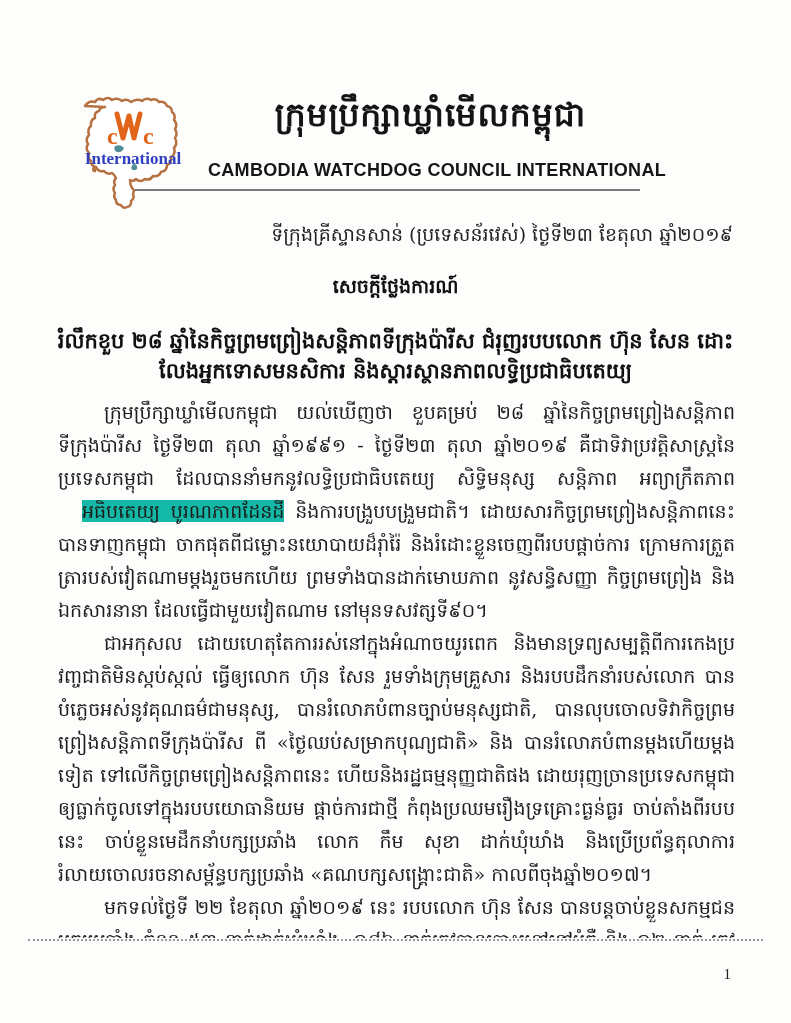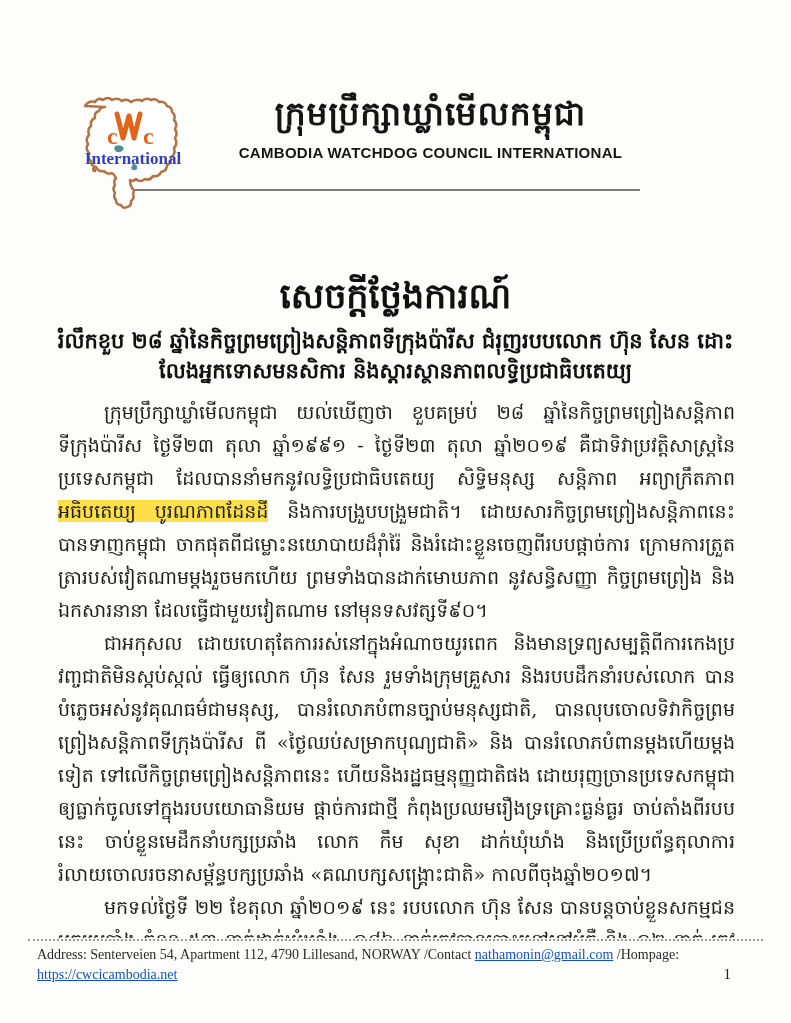--- a/index.html
+++ b/index.html
@@ -15,55 +15,55 @@
   }
   
   .logo{
     position:absolute;left:63px;top:86px;width:140px;height:126px;
   }
   .org-titles{
     position:absolute;left:208px;top:90px;width:445px;text-align:center;
   }
   .org-title-khmer{
     font-weight:bold;font-size:33px;line-height:1.5;color:#141414;
-    font-family:Liberation Serif, serif;
+    font-family:Liberation Sans, sans-serif;
     letter-spacing:1px;
     white-space:nowrap;
   }
   .org-title-english{
     font-family:"Liberation Sans", sans-serif;
-    font-weight:bold;font-size:15px;letter-spacing:.3px;color:#151515;
-    margin-top:4px;white-space:nowrap;
+    font-weight:bold;font-size:18px;letter-spacing:.3px;color:#151515;
+    margin-top:20px;white-space:nowrap;
   }
   .header-rule{
     position:absolute;left:135px;top:189px;width:505px;height:2px;background:#7c7c7c;
   }
   
   .dateline{
     position:absolute;right:58px;top:222px;
     font-size:19px;color:#222;white-space:nowrap;
   }
   
   .stmt-heading{
     position:absolute;left:0;right:0;top:274px;text-align:center;
-    font-weight:bold;font-size:35px;color:#101010;
+    font-weight:bold;font-size:19px;color:#101010;
   }
   .stmt-subheading{
     position:absolute;left:55px;right:55px;top:314px;text-align:center;
     font-weight:bold;font-size:21px;line-height:1.45;color:#101010;margin-top:12px;
   }
   
   .body-text{
     position:absolute;left:58px;right:56px;top:396px;height:542px;
     overflow:hidden;
     font-size:19px;line-height:33px;text-align:justify;color:#1c1c1c;
   }
   .body-text p{margin:0;text-indent:46px;}
   .b{font-weight:normal;}
-  .hl{background:#fde047;}
+  .hl{background:#14b8a6;margin-left:24px;}
   
   .footer-rule{
     position:absolute;left:28px;right:28px;top:939px;
     border-top:2px dotted #9a9a9a;
   }
   .footer-text{
     position:absolute;left:37px;right:60px;top:945px;
     font-family:"Liberation Serif", serif;
     font-size:14px;line-height:1.45;color:#2a2a2a;
   }
@@ -93,28 +93,28 @@
     </svg>
   </div>
 
   <div class="org-titles">
     <div class="org-title-khmer">ក្រុមប្រឹក្សាឃ្លាំមើលកម្ពុជា</div>
     <div class="org-title-english">CAMBODIA WATCHDOG COUNCIL INTERNATIONAL</div>
   </div>
 
   <div class="header-rule"></div>
 
+  <div class="dateline">ទីក្រុងគ្រីស្ទានសាន់ (ប្រទេសន័រវេស់) ថ្ងៃទី២៣ ខែតុលា ឆ្នាំ២០១៩</div>
 
   <div class="stmt-heading">សេចក្តីថ្លែងការណ៍</div>
   <div class="stmt-subheading">រំលឹកខួប ២៨ ឆ្នាំនៃកិច្ចព្រមព្រៀងសន្តិភាពទីក្រុងប៉ារីស ជំរុញរបបលោក ហ៊ុន សែន ដោះលែងអ្នកទោសមនសិការ និងស្ដារស្ថានភាពលទ្ធិប្រជាធិបតេយ្យ</div>
 
   <div class="body-text">
     <p><span>ក្រុមប្រឹក្សាឃ្លាំមើលកម្ពុជា យល់ឃើញថា ខួបគម្រប់ ២៨ ឆ្នាំនៃកិច្ចព្រមព្រៀងសន្តិភាពទីក្រុងប៉ារីស ថ្ងៃទី២៣ តុលា ឆ្នាំ១៩៩១ - ថ្ងៃទី២៣ តុលា ឆ្នាំ២០១៩ គឺជាទិវាប្រវត្តិសាស្ត្រនៃប្រទេសកម្ពុជា ដែលបាននាំមកនូវលទ្ធិប្រជាធិបតេយ្យ សិទ្ធិមនុស្ស សន្តិភាព អព្យាក្រឹតភាព </span><span class="hl">អធិបតេយ្យ បូរណភាពដែនដី</span><span> និងការបង្រួបបង្រួមជាតិ។ ដោយសារកិច្ចព្រមព្រៀងសន្តិភាពនេះ បានទាញកម្ពុជា ចាកផុតពីជម្លោះនយោបាយដ៏រ៉ាំរ៉ៃ និងរំដោះខ្លួនចេញពីរបបផ្តាច់ការ ក្រោមការត្រួតត្រារបស់វៀតណាមម្តងរួចមកហើយ ព្រមទាំងបានដាក់មោឃភាព នូវសន្ធិសញ្ញា កិច្ចព្រមព្រៀង និងឯកសារនានា ដែលធ្វើជាមួយវៀតណាម នៅមុនទសវត្សទី៩០។</span></p>
     <p><span>ជាអកុសល ដោយហេតុតែការរស់នៅក្នុងអំណាចយូរពេក និងមានទ្រព្យសម្បត្តិពីការកេងប្រវញ្ចជាតិមិនស្កប់ស្កល់ ធ្វើឲ្យ</span><span class="b">លោក ហ៊ុន សែន រួមទាំងក្រុមគ្រួសារ</span><span> និងរបបដឹកនាំរបស់លោក បានបំភ្លេចអស់នូវគុណធម៌ជាមនុស្ស, បានរំលោភបំពានច្បាប់មនុស្សជាតិ, បានលុបចោលទិវាកិច្ចព្រមព្រៀងសន្តិភាពទីក្រុងប៉ារីស ពី «ថ្ងៃឈប់សម្រាកបុណ្យជាតិ» និង បានរំលោភបំពានម្តងហើយម្តងទៀត ទៅលើកិច្ចព្រមព្រៀងសន្តិភាពនេះ ហើយនិងរដ្ឋធម្មនុញ្ញជាតិផង ដោយរុញច្រានប្រទេសកម្ពុជា ឲ្យធ្លាក់ចូលទៅក្នុងរបបយោធានិយម ផ្តាច់ការជាថ្មី កំពុងប្រឈមរឿងទ្រគ្រោះធ្ងន់ធ្ងរ ចាប់តាំងពីរបបនេះ ចាប់ខ្លួនមេដឹកនាំបក្សប្រឆាំង </span><span class="b">លោក កឹម សុខា</span><span> ដាក់ឃុំឃាំង និងប្រើប្រព័ន្ធតុលាការ រំលាយចោលរចនាសម្ព័ន្ធបក្សប្រឆាំង «គណបក្សសង្គ្រោះជាតិ» កាលពីចុងឆ្នាំ២០១៧។</span></p>
     <p><span>មកទល់ថ្ងៃទី ២២ ខែតុលា ឆ្នាំ២០១៩ នេះ របបលោក ហ៊ុន សែន បានបន្តចាប់ខ្លួនសកម្មជនបក្សប្រឆាំង ចំនួន ៥៣ នាក់ដាក់ឃុំឃាំង, ១៨៦ នាក់ត្រូវបានកោះហៅទៅបំភ្លឺ និង ១២ នាក់ ត្រូវបានក្រុមជនមិនស្គាល់មុខ លបវាយប្រហារបង្ករបួសស្នាម ព្រមទាំងបន្តគម្រាមកំហែងតាមរូបភាពផ្សេងៗទៀត។</span></p>
 
   </div>
 
   <div class="footer-rule"></div>
-  <div class="footer-text"><span>Address: Senterveien 54, Apartment 112, 4790 Lillesand, NORWAY /Contact </span><a class="link" href="#">nathamonin@gmail.com</a><span> /Hompage: </span><a class="link" href="#">https://cwcicambodia.net</a></div>
   <div class="page-number">1</div>
 
 </div>
 
 </body></html>

